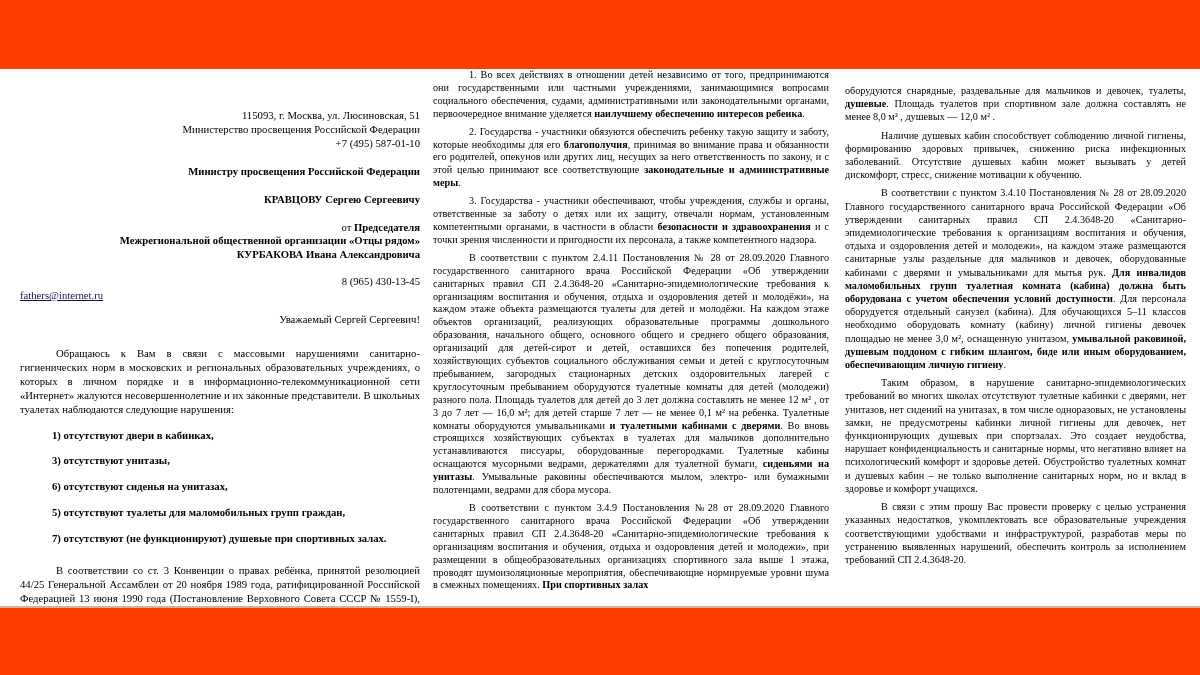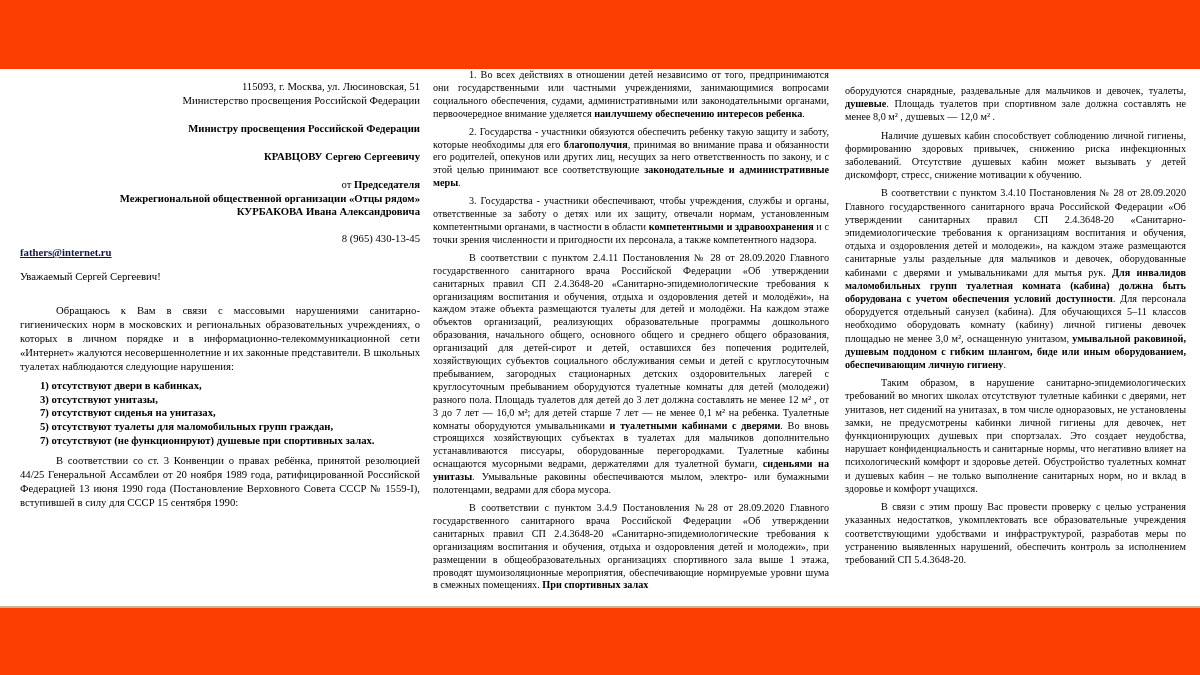--- a/index.html
+++ b/index.html
@@ -8,71 +8,72 @@
     background:#fc3e02;
     font-family:"Liberation Serif","DejaVu Serif",serif;
     color:#000;
   }
   .sheet{
     position:absolute;left:0;top:69px;width:1200px;height:537px;
     background:#ffffff;overflow:hidden;
     border-bottom:2px solid #c9b69c;
   }
   .col{position:absolute;top:0;box-sizing:border-box;}
-  .col-1{left:20px;width:400px;padding-top:11px;font-size:10.7px;line-height:13.9px;}
+  .col-1{left:20px;width:400px;padding-top:40px;font-size:10.7px;line-height:13.9px;}
   .col-2{left:433px;width:396px;font-size:10.2px;line-height:12.9px;}
   .col-3{left:845px;width:341px;padding-top:15px;font-size:10.2px;line-height:13.2px;}
   .line{margin:0;}
   .line.right{text-align:right;}
-  .line.center{text-align:left;}
+  .line.center{text-align:right;}
   .bold{font-weight:700;}
   .para{margin:0 0 5px 0;text-align:justify;text-indent:36px;}
   .para.noindent{text-indent:0;}
-  .item{margin:0;font-weight:700;text-align:justify;padding-left:42px;text-indent:-22px;}
-  a.email{color:#13134e;text-decoration:underline;font-weight:bold;}
+  .item{margin:12px;font-weight:700;text-align:justify;padding-left:42px;text-indent:-22px;}
+  a.email{color:#13134e;text-decoration:underline;}
 </style>
 </head>
 <body>
 
 <div class="sheet">
   <div class="col col-1">
       <div class="line right">115093, г. Москва, ул. Люсиновская, 51</div>
       <div class="line right">Министерство просвещения Российской Федерации</div>
+      <div class="line right">+7 (495) 587-01-10</div>
       <div style="height: 14px;"></div>
       <div class="line right bold">Министру просвещения Российской Федерации</div>
       <div style="height: 14px;"></div>
       <div class="line right bold">КРАВЦОВУ Сергею Сергеевичу</div>
       <div style="height: 14px;"></div>
       <div class="line right"><span>от </span><span class="bold">Председателя</span></div>
       <div class="line right bold">Межрегиональной общественной организации «Отцы рядом»</div>
       <div class="line right bold">КУРБАКОВА Ивана Александровича</div>
       <div style="height: 13px;"></div>
       <div class="line right">8 (965) 430-13-45</div>
       <div class="line left"><a href="#" class="email">fathers@internet.ru</a></div>
       <div style="height: 10px;"></div>
       <div class="line center">Уважаемый Сергей Сергеевич!</div>
       <div style="height: 20px;"></div>
       <p class="para"><span>Обращаюсь к Вам в связи с массовыми нарушениями санитарно-гигиенических норм в московских и региональных образовательных учреждениях, о которых в личном порядке и в информационно-телекоммуникационной сети «Интернет» жалуются несовершеннолетние и их законные представители. В школьных туалетах наблюдаются следующие нарушения:</span></p>
       <p class="item">1) отсутствуют двери в кабинках,</p>
       <p class="item">3) отсутствуют унитазы,</p>
-      <p class="item">7) отсутствуют сиденья на унитазах,</p>
+      <p class="item">6) отсутствуют сиденья на унитазах,</p>
       <p class="item">5) отсутствуют туалеты для маломобильных групп граждан,</p>
       <p class="item">7) отсутствуют (не функционируют) душевые при спортивных залах.</p>
       <div style="height: 6px;"></div>
       <p class="para"><span>В соответствии со ст. 3 Конвенции о правах ребёнка, принятой резолюцией 44/25 Генеральной Ассамблеи от 20 ноября 1989 года, ратифицированной Российской Федерацией 13 июня 1990 года (Постановление Верховного Совета СССР № 1559-I), вступившей в силу для СССР 15 сентября 1990:</span></p>
     </div>
   <div class="col col-2">
       <p class="para"><span>1. Во всех действиях в отношении детей независимо от того, предпринимаются они государственными или частными учреждениями, занимающимися вопросами социального обеспечения, судами, административными или законодательными органами, первоочередное внимание уделяется </span><span class="bold">наилучшему обеспечению интересов ребенка</span><span>.</span></p>
       <p class="para"><span>2. Государства - участники обязуются обеспечить ребенку такую защиту и заботу, которые необходимы для его </span><span class="bold">благополучия</span><span>, принимая во внимание права и обязанности его родителей, опекунов или других лиц, несущих за него ответственность по закону, и с этой целью принимают все соответствующие </span><span class="bold">законодательные и административные меры</span><span>.</span></p>
-      <p class="para"><span>3. Государства - участники обеспечивают, чтобы учреждения, службы и органы, ответственные за заботу о детях или их защиту, отвечали нормам, установленным компетентными органами, в частности в области </span><span class="bold">компетентными и здравоохранения</span><span> и с точки зрения численности и пригодности их персонала, а также компетентного надзора.</span></p>
+      <p class="para"><span>3. Государства - участники обеспечивают, чтобы учреждения, службы и органы, ответственные за заботу о детях или их защиту, отвечали нормам, установленным компетентными органами, в частности в области </span><span class="bold">безопасности и здравоохранения</span><span> и с точки зрения численности и пригодности их персонала, а также компетентного надзора.</span></p>
       <p class="para"><span>В соответствии с пунктом 2.4.11 Постановления № 28 от 28.09.2020 Главного государственного санитарного врача Российской Федерации «Об утверждении санитарных правил СП 2.4.3648-20 «Санитарно-эпидемиологические требования к организациям воспитания и обучения, отдыха и оздоровления детей и молодёжи», на каждом этаже объекта размещаются туалеты для детей и молодёжи. На каждом этаже объектов организаций, реализующих образовательные программы дошкольного образования, начального общего, основного общего и среднего общего образования, организаций для детей-сирот и детей, оставшихся без попечения родителей, хозяйствующих субъектов социального обслуживания семьи и детей с круглосуточным пребыванием, загородных стационарных детских оздоровительных лагерей с круглосуточным пребыванием оборудуются туалетные комнаты для детей (молодежи) разного пола. Площадь туалетов для детей до 3 лет должна составлять не менее 12 м² , от 3 до 7 лет — 16,0 м²; для детей старше 7 лет — не менее 0,1 м² на ребенка. Туалетные комнаты оборудуются умывальниками </span><span class="bold">и туалетными кабинами с дверями</span><span>. Во вновь строящихся хозяйствующих субъектах в туалетах для мальчиков дополнительно устанавливаются писсуары, оборудованные перегородками. Туалетные кабины оснащаются мусорными ведрами, держателями для туалетной бумаги, </span><span class="bold">сиденьями на унитазы</span><span>. Умывальные раковины обеспечиваются мылом, электро- или бумажными полотенцами, ведрами для сбора мусора.</span></p>
       <p class="para"><span>В соответствии с пунктом 3.4.9 Постановления №28 от 28.09.2020 Главного государственного санитарного врача Российской Федерации «Об утверждении санитарных правил СП 2.4.3648-20 «Санитарно-эпидемиологические требования к организациям воспитания и обучения, отдыха и оздоровления детей и молодежи», при размещении в общеобразовательных организациях спортивного зала выше 1 этажа, проводят шумоизоляционные мероприятия, обеспечивающие нормируемые уровни шума в смежных помещениях. </span><span class="bold">При спортивных залах</span></p>
     </div>
   <div class="col col-3">
       <p class="para noindent"><span>оборудуются снарядные, раздевальные для мальчиков и девочек, туалеты, </span><span class="bold">душевые</span><span>. Площадь туалетов при спортивном зале должна составлять не менее 8,0 м² , душевых — 12,0 м² .</span></p>
       <p class="para"><span>Наличие душевых кабин способствует соблюдению личной гигиены, формированию здоровых привычек, снижению риска инфекционных заболеваний. Отсутствие душевых кабин может вызывать у детей дискомфорт, стресс, снижение мотивации к обучению.</span></p>
       <p class="para"><span>В соответствии с пунктом 3.4.10 Постановления № 28 от 28.09.2020 Главного государственного санитарного врача Российской Федерации «Об утверждении санитарных правил СП 2.4.3648-20 «Санитарно-эпидемиологические требования к организациям воспитания и обучения, отдыха и оздоровления детей и молодежи», на каждом этаже размещаются санитарные узлы раздельные для мальчиков и девочек, оборудованные кабинами с дверями и умывальниками для мытья рук. </span><span class="bold">Для инвалидов маломобильных групп туалетная комната (кабина) должна быть оборудована с учетом обеспечения условий доступности</span><span>. Для персонала оборудуется отдельный санузел (кабина). Для обучающихся 5–11 классов необходимо оборудовать комнату (кабину) личной гигиены девочек площадью не менее 3,0 м², оснащенную унитазом, </span><span class="bold">умывальной раковиной, душевым поддоном с гибким шлангом, биде или иным оборудованием, обеспечивающим личную гигиену</span><span>.</span></p>
       <p class="para"><span>Таким образом, в нарушение санитарно-эпидемиологических требований во многих школах отсутствуют тулетные кабинки с дверями, нет унитазов, нет сидений на унитазах, в том числе одноразовых, не установлены замки, не предусмотрены кабинки личной гигиены для девочек, нет функционирующих душевых при спортзалах. Это создает неудобства, нарушает конфиденциальность и санитарные нормы, что негативно влияет на психологический комфорт и здоровье детей. Обустройство туалетных комнат и душевых кабин – не только выполнение санитарных норм, но и вклад в здоровье и комфорт учащихся.</span></p>
-      <p class="para"><span>В связи с этим прошу Вас провести проверку с целью устранения указанных недостатков, укомплектовать все образовательные учреждения соответствующими удобствами и инфраструктурой, разработав меры по устранению выявленных нарушений, обеспечить контроль за исполнением требований СП 5.4.3648-20.</span></p>
+      <p class="para"><span>В связи с этим прошу Вас провести проверку с целью устранения указанных недостатков, укомплектовать все образовательные учреждения соответствующими удобствами и инфраструктурой, разработав меры по устранению выявленных нарушений, обеспечить контроль за исполнением требований СП 2.4.3648-20.</span></p>
       <div style="height: 36px;"></div>
       <div class="line left bold">Председатель</div>
     </div>
 </div>
 
 </body></html>

